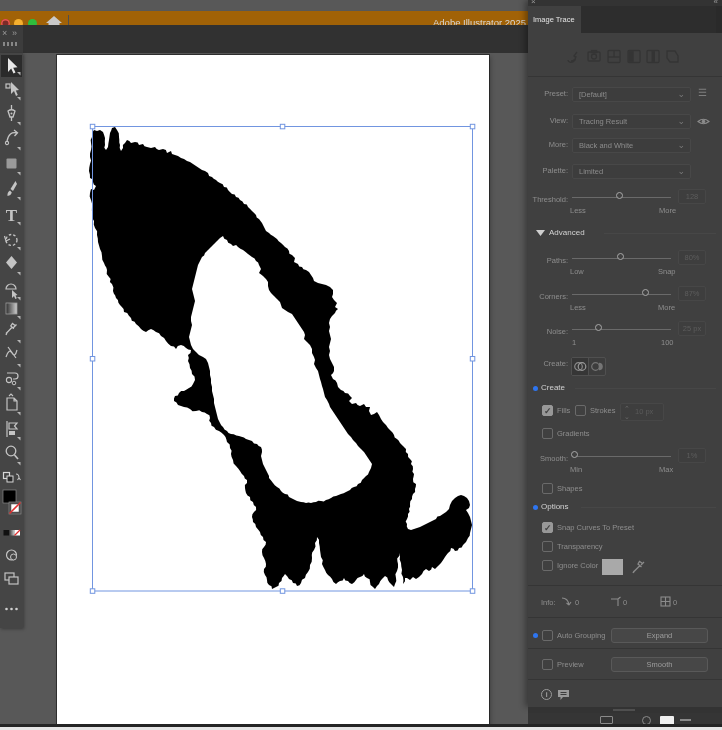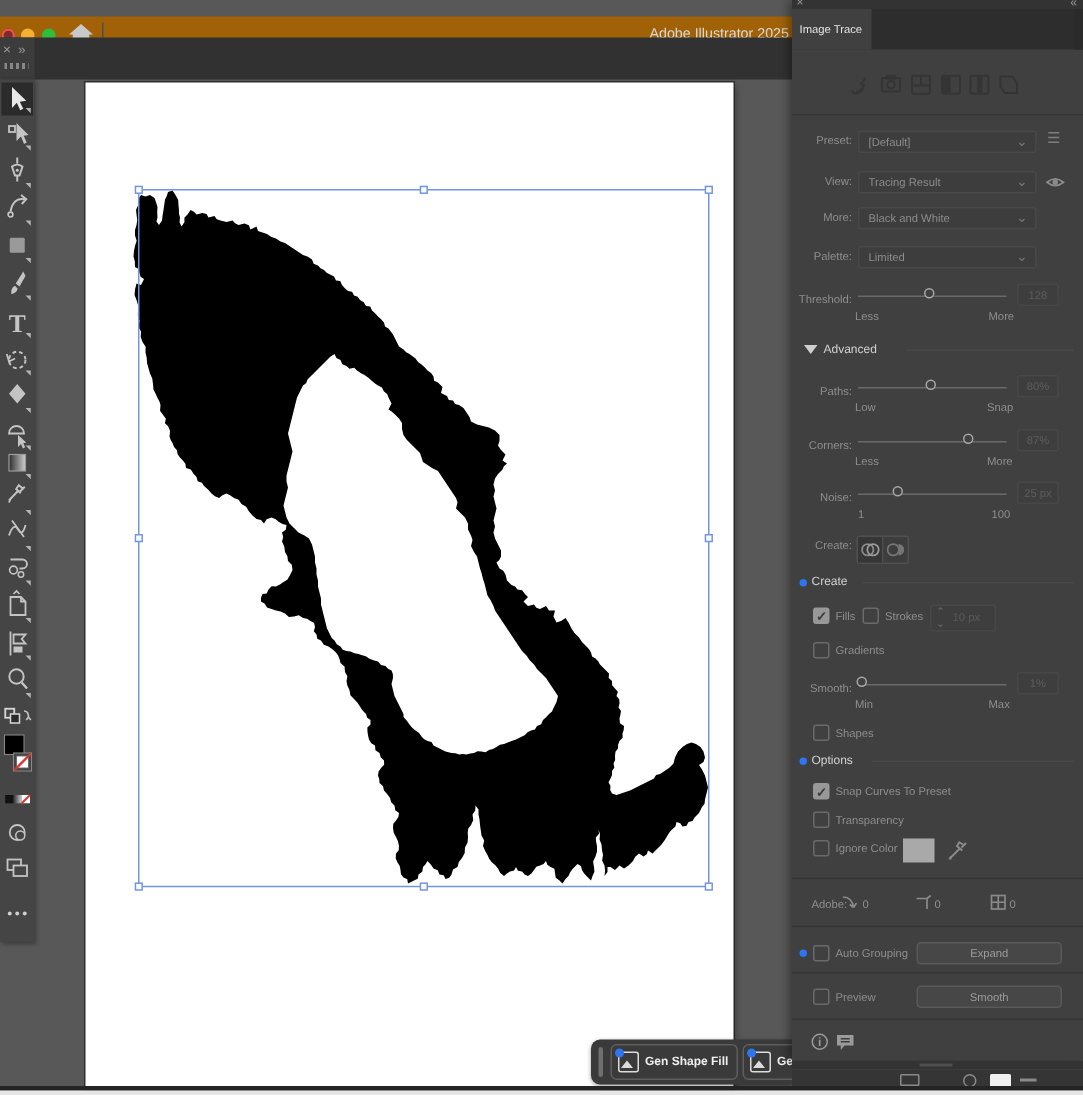--- a/index.html
+++ b/index.html
@@ -161,31 +161,20 @@
         <path d="M14.5 482.5 L20 477" stroke="#e03131" stroke-width="1.3"></path>
 <circle cx="11.5" cy="502" r="5" fill="none" stroke="#c4c4c4" stroke-width="1.2"></circle>
         <circle cx="13.5" cy="504" r="3" fill="#454545" stroke="#c4c4c4" stroke-width="1"></circle>
 <rect x="5" y="520" width="9" height="7" fill="none" stroke="#c4c4c4" stroke-width="1.2"></rect>
         <rect x="9" y="524" width="9" height="7" fill="#454545" stroke="#c4c4c4" stroke-width="1.2"></rect>
 <circle cx="6.5" cy="556" r="1.3" fill="#d0d0d0"></circle>
         <circle cx="11.5" cy="556" r="1.3" fill="#d0d0d0"></circle>
         <circle cx="16.5" cy="556" r="1.3" fill="#d0d0d0"></circle>
 </svg>
 </div>
-<div class="abs" id="floatbar">
-<div class="abs" style="left:5px;top:5px;width:3px;height:20px;background:#6f6f6f;border-radius:2px"></div>
-<div class="abs fbtn" style="left:13px;width:85px;">
-        <span class="fico"></span>
-        <span style="position:absolute;left:22px;top:0">Gen Shape Fill</span>
-      </div>
-<div class="abs fbtn" style="left:101px;width:60px;">
-        <span class="fico"></span>
-        <span style="position:absolute;left:22px;top:0">Ge</span>
-      </div>
-</div>
 <div class="abs" id="panel">
 <div class="abs" id="paneltop">
         <span style="position:absolute;left:3px;top:-2px;color:#9a9a9a;font-size:8px;line-height:1">×</span>
         <span style="position:absolute;right:4px;top:-2px;color:#9a9a9a;font-size:8px;line-height:1">«</span>
       </div>
 <div class="abs" id="ptabrow">
         <div class="abs" id="ptab">Image Trace</div>
         <div style="position:absolute;right:0;top:0;width:6px;height:27px;background:#2a2a2a"></div>
       </div>
 <svg class="abs" style="left:0;top:48px" width="194" height="17" viewBox="0 0 194 17">
@@ -312,21 +301,21 @@
 <div class="abs cblbl" style="left:29px;top:523px">Snap Curves To Preset</div>
 <div class="abs cb" style="left:14px;top:541px"></div>
 <div class="abs cblbl" style="left:29px;top:542px">Transparency</div>
 <div class="abs cb" style="left:14px;top:560px"></div>
 <div class="abs cblbl" style="left:29px;top:561px">Ignore Color</div>
 <div class="abs" style="left:74px;top:559px;width:21px;height:16px;background:#a9a9a9"></div>
 <svg class="abs" style="left:104px;top:560px" width="14" height="14" viewBox="0 0 14 14">
         <path d="M12 2 L9 5 M10 3 L7.5 1.5 L6 4 L9.5 7 M8 5.5 L2.5 11 L1.5 12.5 M2 11 L1 13" stroke="#8b8b8b" stroke-width="1.3" fill="none"></path>
       </svg>
 <div class="abs hline" style="left:0;top:585px;width:194px;background:#353535"></div>
-<div class="abs slbl" style="left:13px;top:598px">Adobe:</div>
+<div class="abs slbl" style="left:13px;top:598px">Info:</div>
 <svg class="abs" style="left:33px;top:596px" width="12" height="12" viewBox="0 0 12 12">
         <path d="M1 2 Q7 2 8 9 M8 9 L5.5 7 M8 9 L10 6" stroke="#8b8b8b" stroke-width="1.1" fill="none"></path>
       </svg>
 <div class="abs slbl" style="left:47px;top:598px">0</div>
 <svg class="abs" style="left:82px;top:596px" width="12" height="12" viewBox="0 0 12 12">
         <path d="M1 3 L8 3 L8 10 M8 3 L10.5 1" stroke="#8b8b8b" stroke-width="1.1" fill="none"></path>
       </svg>
 <div class="abs slbl" style="left:95px;top:598px">0</div>
 <svg class="abs" style="left:132px;top:596px" width="12" height="12" viewBox="0 0 12 12">
         <rect x="1" y="1" width="9" height="9" fill="none" stroke="#8b8b8b" stroke-width="1.1"></rect>

